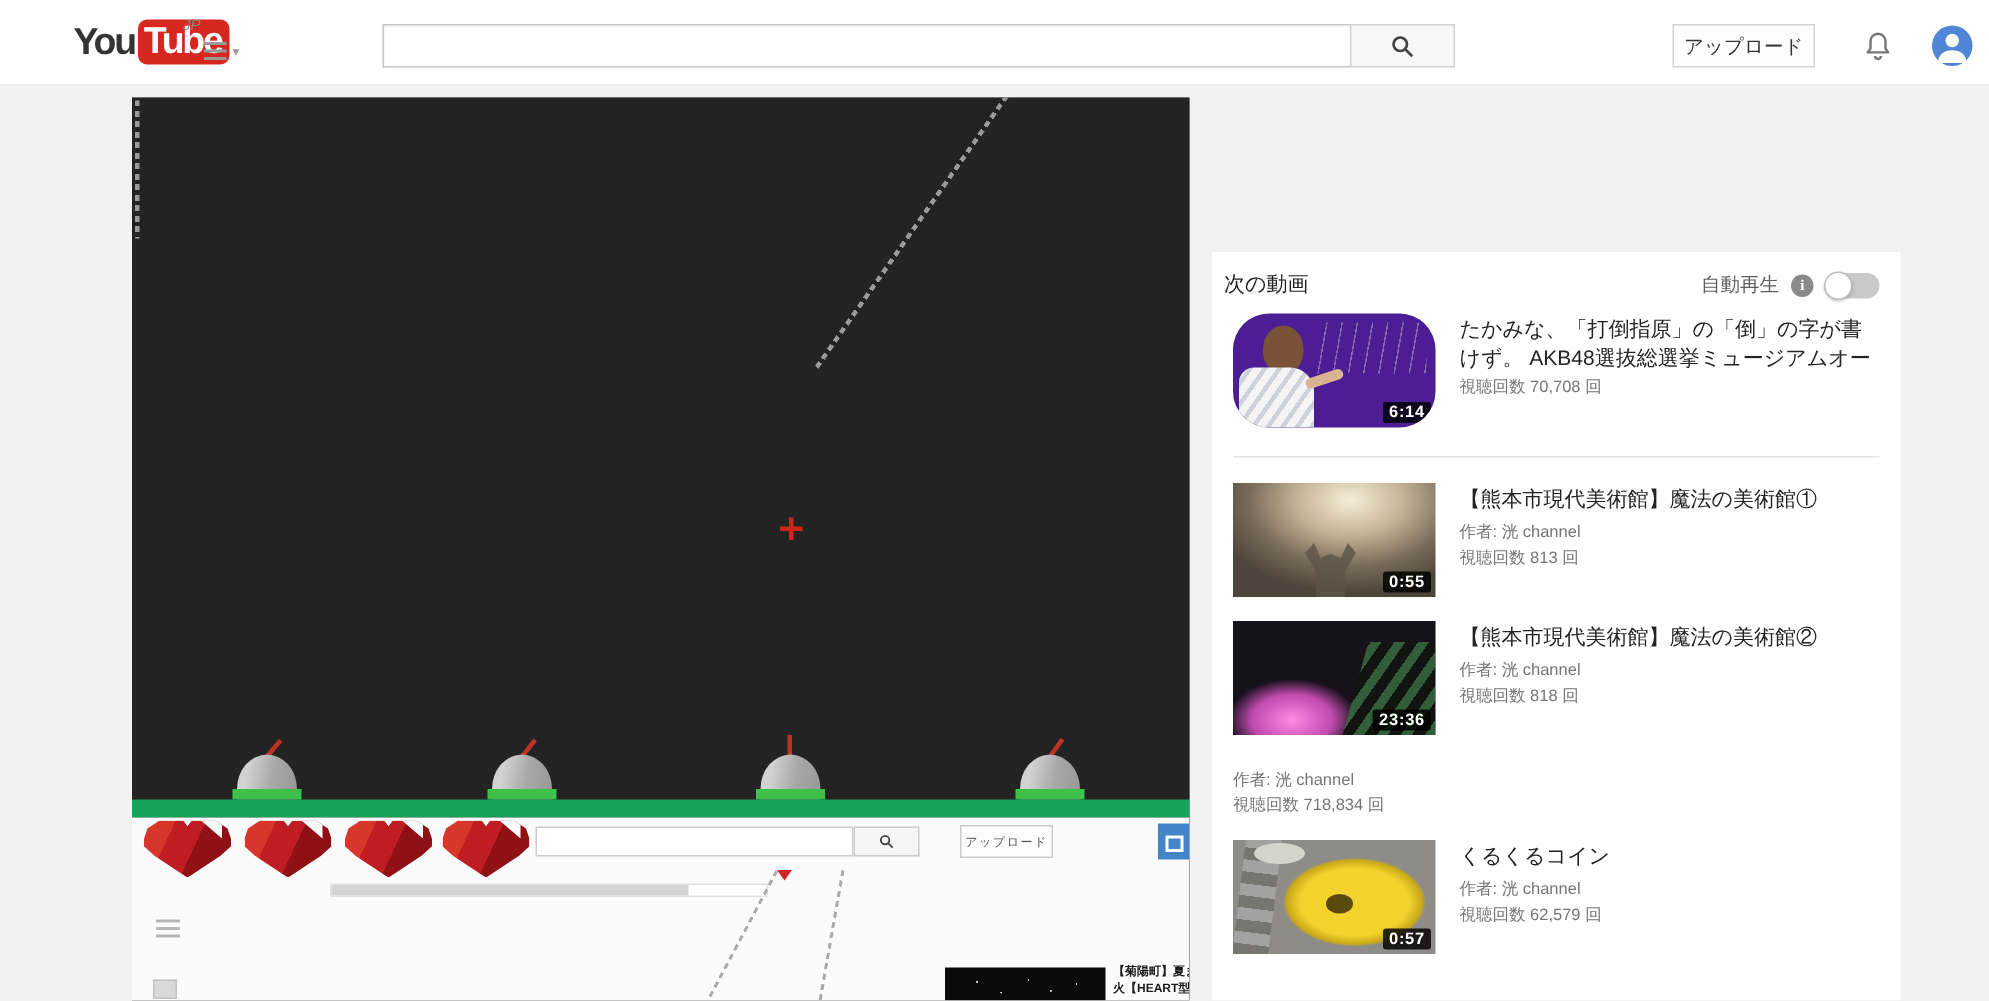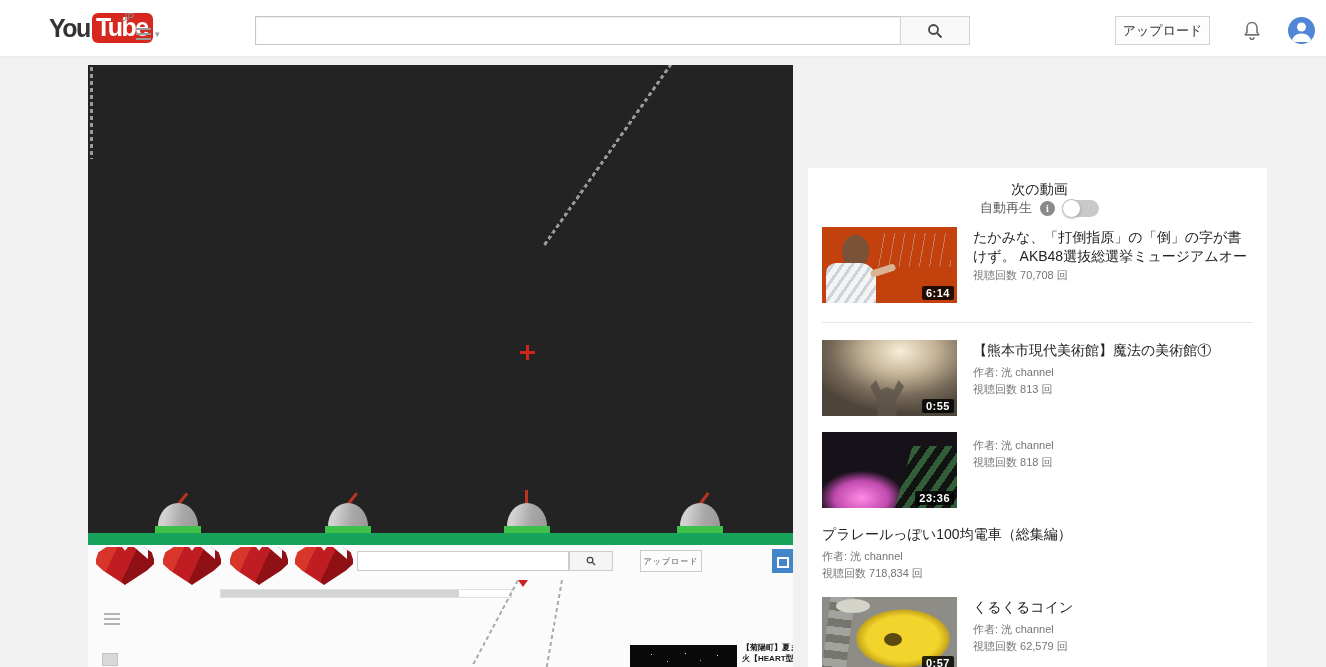--- a/index.html
+++ b/index.html
@@ -60,39 +60,39 @@
   .mini-square { position:absolute; left:14px; top:108px; width:16px; height:13px; background:#d9d9d9; border:1px solid #c2c2c2; }
   .mini-line { position:absolute; width:2px; background:repeating-linear-gradient(to bottom,#aaa 0 4px,transparent 4px 7px); transform-origin:top left; }
   .mini-lineA { left:429px; top:35px; height:98px; transform:rotate(28deg); }
   .mini-lineB { left:473px; top:35px; height:90px; transform:rotate(10deg); }
   .mini-thumb { position:absolute; left:542px; top:100px; width:107px; height:24px; background:#0a0a0a;
     background-image:radial-gradient(circle 1px at 20% 40%,#ddd 55%,transparent 60%),radial-gradient(circle 1px at 35% 70%,#ccc 55%,transparent 60%),radial-gradient(circle 1px at 52% 35%,#ddd 55%,transparent 60%),radial-gradient(circle 1px at 66% 65%,#bbb 55%,transparent 60%),radial-gradient(circle 1px at 82% 45%,#ddd 55%,transparent 60%); }
   .mini-vtext { position:absolute; left:654px; top:98px; width:51px; font-size:8px; font-weight:bold; color:#1a1a1a; line-height:1.35; white-space:nowrap; overflow:hidden; }
 
   
   .sidebar { position:absolute; left:808px; top:168px; width:459px; height:499px; background:#fff; overflow:hidden; }
-  .sb-head { display:flex; align-items:center; justify-content:space-between; padding:13px 14px 10px 18px;flex-direction:column; }
+  .sb-head { display:flex; align-items:center; justify-content:space-between; padding:13px 14px 10px 8px; }
   .upnext { font-size:14px; color:#212121; }
   .autoplay { display:flex; align-items:center; gap:8px; }
   .autoplay-label { font-size:13px; color:#606060; }
   .info-icon { width:15px; height:15px; border-radius:50%; background:#8a8a8a; color:#fff; font-size:10px; font-weight:bold; font-family:"Liberation Serif",serif; display:flex; align-items:center; justify-content:center; cursor:pointer; }
   .toggle { position:relative; width:36px; height:17px; border-radius:9px; background:#c9c9c9; cursor:pointer; }
   .toggle .knob { position:absolute; left:-1px; top:-1px; width:19px; height:19px; border-radius:50%; background:#fff; border:1px solid #bbb; box-shadow:0 1px 2px rgba(0,0,0,.2); }
   .vlist { padding:0 14px; }
   .vid { display:flex; gap:16px; margin-bottom:16px; cursor:pointer; }
   .vid.sep { padding-bottom:19px; border-bottom:1px solid #e5e5e5; margin-bottom:17px; }
   .thumb { position:relative; width:135px; height:76px; flex:none; overflow:hidden; background:#ddd; }
   .dur { position:absolute; right:3px; bottom:3px; background:rgba(0,0,0,.82); color:#fff; font-size:11px; font-weight:bold; padding:1px 4px; border-radius:2px; letter-spacing:.5px; }
   .meta { flex:1; min-width:0; padding-top:1px; }
   .vtitle { font-size:14px; color:#232323; line-height:1.35; display:-webkit-box; -webkit-line-clamp:2; -webkit-box-orient:vertical; overflow:hidden; }
   .vauthor { font-size:11px; color:#767676; margin-top:5px; }
   .vviews { font-size:11px; color:#767676; margin-top:2px; }
 
   
-  .t1 { background:#c2410c; }
+  .t1 { background:#4c1d95;border-radius:24px; }
   .t1 .hair { position:absolute; left:20px; top:8px; width:27px; height:32px; background:#7a5238; border-radius:50% 50% 46% 46%; }
   .t1 .body { position:absolute; left:4px; top:36px; width:50px; height:40px; background:repeating-linear-gradient(125deg,#f4f4f4 0 5px,#ccd3db 5px 8px); border-radius:10px 16px 0 0; }
   .t1 .arm { position:absolute; left:48px; top:40px; width:26px; height:7px; background:#d9b393; transform:rotate(-18deg); border-radius:4px; }
   .t1 .scribble { position:absolute; right:6px; top:6px; width:76px; height:34px; background:repeating-linear-gradient(100deg,transparent 0 9px,#c5c5c5 9px 10px); opacity:.45; }
   .t2 { background:radial-gradient(95px 62px at 58% 15%, #f7eed8 0%, #c3b296 38%, #776a59 72%, #4e453a 100%); }
   .t2 .figure { position:absolute; left:48px; top:40px; width:34px; height:36px; background:#5d5448; clip-path:polygon(0 18%,18% 0,30% 28%,50% 20%,70% 28%,84% 0,100% 18%,78% 55%,78% 100%,22% 100%,22% 55%); opacity:.8; }
   .t3 { background:#17111a; }
   .t3 .glow { position:absolute; left:-10px; top:30px; width:110px; height:60px; background:radial-gradient(60px 38px at 45% 60%, #ff8ae4 0%, #c04aae 45%, transparent 72%); }
   .t3 .green { position:absolute; right:0; top:14px; width:62px; height:62px; background:repeating-linear-gradient(-55deg,#35663c 0 6px,#10140f 6px 13px); clip-path:polygon(28% 0,100% 0,100% 100%,0 100%); opacity:.9; }
   .t4 { background:linear-gradient(#ded8cc 0 58%, #b3ab9d 58% 100%); }
@@ -266,28 +266,28 @@
         </div>
       </div>
 
       <div class="vid">
         <div class="thumb t3">
           <div class="glow"></div>
           <div class="green"></div>
           <span class="dur">23:36</span>
         </div>
         <div class="meta">
+          <div class="vtitle">【熊本市現代美術館】魔法の美術館②</div>
           <div class="vauthor">作者: 洸 channel</div>
           <div class="vviews">視聴回数 818 回</div>
         </div>
       </div>
 
       <div class="vid">
         <div class="meta">
-          <div class="vtitle">プラレールっぽい100均電車（総集編）</div>
           <div class="vauthor">作者: 洸 channel</div>
           <div class="vviews">視聴回数 718,834 回</div>
         </div>
       </div>
 
       <div class="vid">
         <div class="thumb t5">
           <div class="coin"></div>
           <div class="hole"></div>
           <div class="pole"></div>

